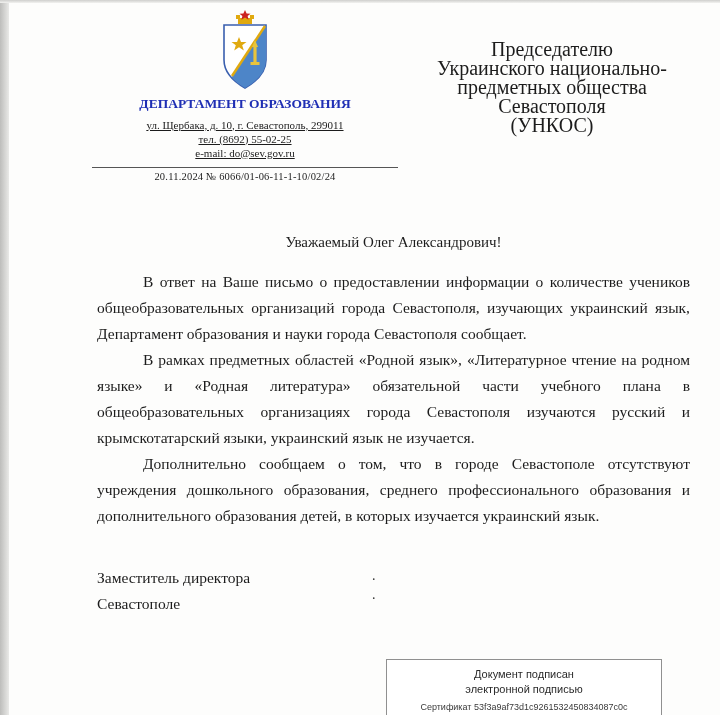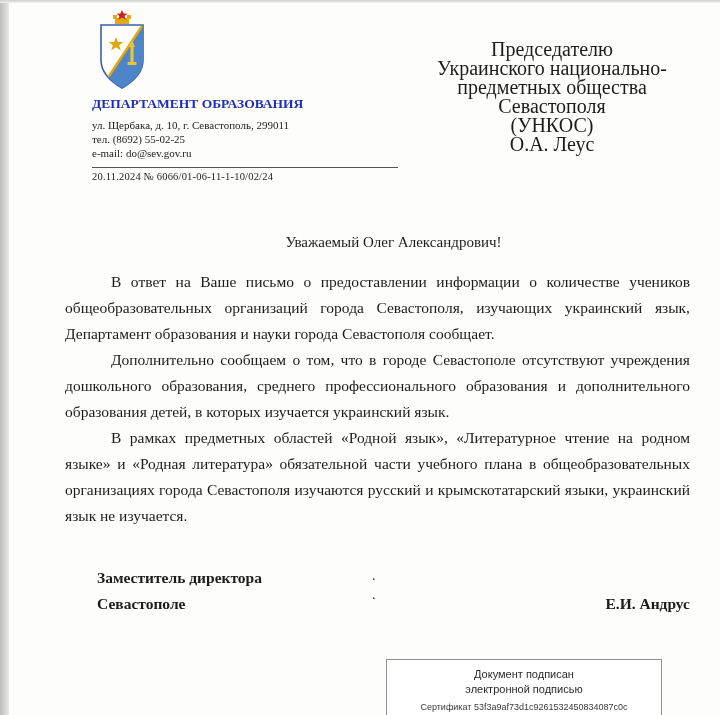--- a/index.html
+++ b/index.html
@@ -20,20 +20,21 @@
   }
   .edge-top {
     position: absolute; left: 0; top: 0; width: 100%; height: 3px;
     background: linear-gradient(to bottom, #cfcfcd, #f2f2f0);
   }
 
   .header { display: flex; padding-top: 10px; }
   .header-left {
     width: 306px;
     margin-left: 92px;
+    text-align: center;
   }
   .header-right {
     width: 296px;
     margin-left: 6px;
     padding-top: 30px;
     text-align: center;
     font-size: 20px;
     line-height: 19px;
   }
   .emblem-wrap { height: 84px; }
@@ -42,39 +43,39 @@
     font-weight: bold;
     font-size: 13.5px;
     line-height: 16.5px;
     margin-top: 2px;
   }
   .contact {
     font-size: 11px;
     line-height: 13.5px;
     margin-top: 6px;
   }
-  .contact div { margin-top: 0.5px; }
+  .contact div { margin-top: 0.5px; text-decoration: underline; }
   .rule {
     border: none;
     border-top: 1.2px solid #555;
     margin: 7px 0 0 0;
   }
   .ref-line {
     font-size: 10.5px;
     margin-top: 3px;
     letter-spacing: 0.2px;
   }
 
   .salutation {
     margin: 52px 30px 0 97px;
     text-align: center;
     font-size: 15px;
   }
   .body-text {
-    margin: 18px 30px 0 65px;
+    margin: 18px 30px 0 97px;
   }
   .body-text p {
     font-size: 15.5px;
     line-height: 26px;
     text-align: justify;
     text-indent: 46px;
   }
 
   .artifact-dots {
     position: absolute;
@@ -88,21 +89,20 @@
     align-items: center;
   }
 
   .signature {
     margin: 36px 30px 0 97px;
     display: flex;
     justify-content: space-between;
     align-items: flex-end;
     font-size: 15.5px;
     line-height: 26px;
-    font-weight: bold;
   }
 
   .stamp {
     position: absolute;
     left: 386px;
     top: 659px;
     width: 276px;
     height: 72px;
     background: #ffffff;
     border: 1px solid #909090;
@@ -161,43 +161,41 @@
       </div>
       <hr class="rule">
       <div class="ref-line">20.11.2024 № 6066/01-06-11-1-10/02/24</div>
     </div>
 
     <div class="header-right">
       <div>Председателю</div>
       <div>Украинского национально-</div>
       <div>предметных общества Севастополя</div>
       <div>(УНКОС)</div>
-      <div>О.А. Леус</div>
     </div>
   </div>
 
   <div class="salutation">Уважаемый Олег Александрович!</div>
 
   <div class="body-text">
     <p>В ответ на Ваше письмо о предоставлении информации о количестве учеников общеобразовательных организаций города Севастополя, изучающих украинский язык, Департамент образования и науки города Севастополя сообщает.</p>
+    <p>В рамках предметных областей «Родной язык», «Литературное чтение на родном языке» и «Родная литература» обязательной части учебного плана в общеобразовательных организациях города Севастополя изучаются русский и крымскотатарский языки, украинский язык не изучается.</p>
     <p>Дополнительно сообщаем о том, что в городе Севастополе отсутствуют учреждения дошкольного образования, среднего профессионального образования и дополнительного образования детей, в которых изучается украинский язык.</p>
-    <p>В рамках предметных областей «Родной язык», «Литературное чтение на родном языке» и «Родная литература» обязательной части учебного плана в общеобразовательных организациях города Севастополя изучаются русский и крымскотатарский языки, украинский язык не изучается.</p>
   </div>
 
   <div class="artifact-dots">
     <span>.</span>
     <span>.</span>
   </div>
 
   <div class="signature">
     <div>
       <div>Заместитель директора</div>
       <div>Севастополе</div>
     </div>
-    <div>Е.И. Андрус</div>
   </div>
 
   <div class="stamp">
     <div>Документ подписан</div>
     <div>электронной подписью</div>
     <div class="cert">Сертификат 53f3a9af73d1c9261532450834087c0c</div>
   </div>
 
 </div>
 

